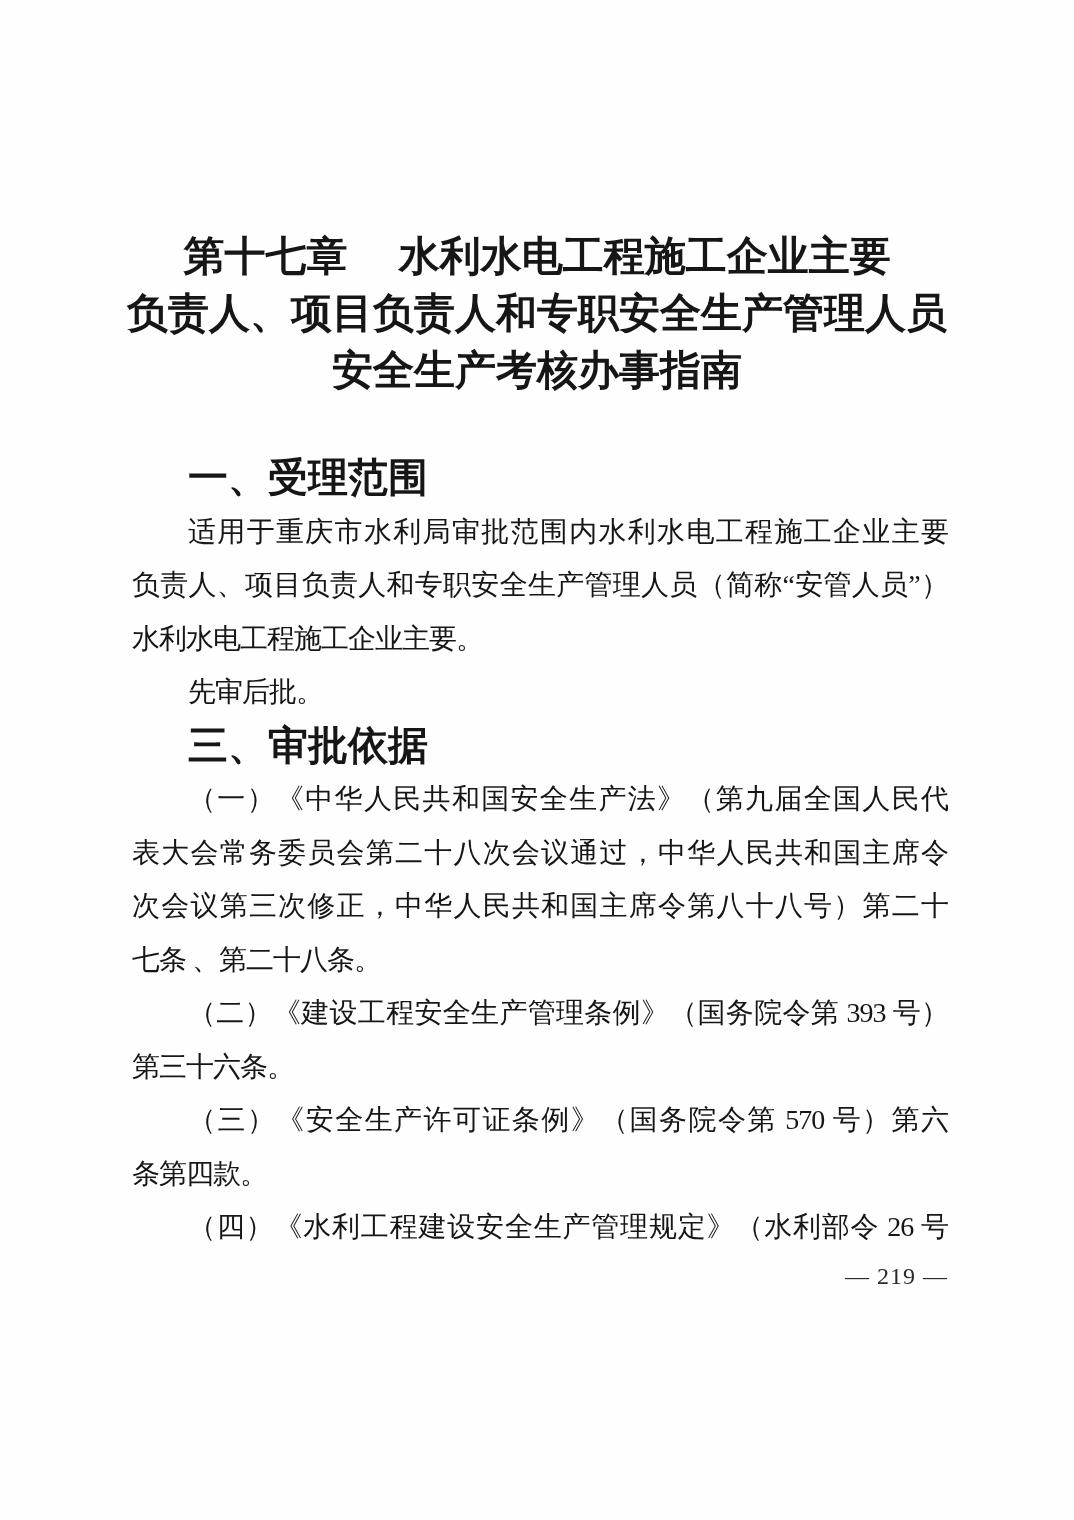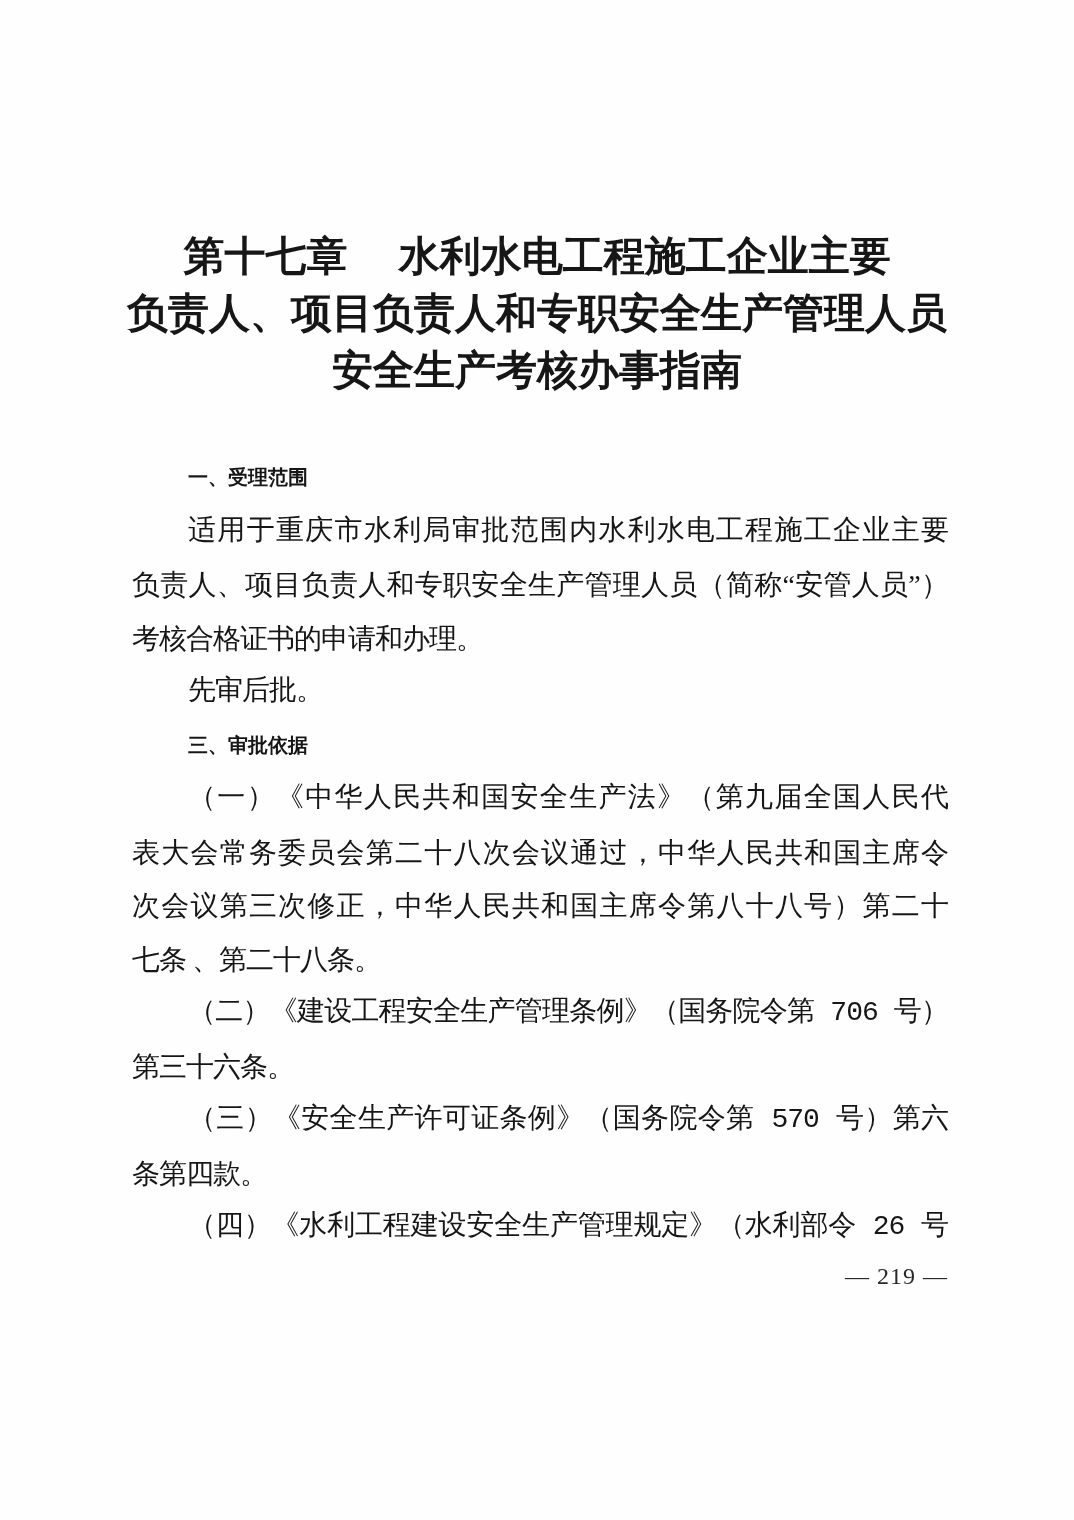--- a/index.html
+++ b/index.html
@@ -27,30 +27,30 @@
     margin-top: 52px;
     padding: 0 126px 0 132px;
     font-family: "Liberation Serif", serif;
     font-size: 28px;
     line-height: 53.5px;
     letter-spacing: -1px;
   }
   .heading {
     font-family: "Liberation Sans", sans-serif;
     font-weight: 700;
-    font-size: 20px;
+    font-size: 40px;
     letter-spacing: 0;
     padding-left: 56px;
   }
   .pline {
     text-align: justify;
     text-align-last: justify;
     text-justify: inter-character;
   }
-  .pline.first { text-indent: 56px; font-family: Liberation Mono, monospace; }
+  .pline.first { text-indent: 56px; }
   .pline.last { text-align-last: left; }
   .page-number {
     margin-top: 5px;
     text-align: right;
     font-family: "Liberation Serif", serif;
     font-size: 24px;
     line-height: 34px;
     letter-spacing: 1px;
     color: #2a2a2a;
   }
@@ -64,34 +64,34 @@
     <div>负责人、项目负责人和专职安全生产管理人员</div>
     <div>安全生产考核办事指南</div>
   </div>
 
   <div class="content">
 
   <div class="heading">一、受理范围</div>
       <div class="paragraph">
         <div class="pline first">适用于重庆市水利局审批范围内水利水电工程施工企业主要</div>
         <div class="pline">负责人、项目负责人和专职安全生产管理人员（简称“安管人员”）</div>
-        <div class="pline last">考核合格证书的申请和办理。</div>
+        <div class="pline last">水利水电工程施工企业主要。</div>
       </div>
       <div class="paragraph">
         <div class="pline first last">先审后批。</div>
       </div>
       <div class="heading">三、审批依据</div>
       <div class="paragraph">
         <div class="pline first">（一）《中华人民共和国安全生产法》（第九届全国人民代</div>
         <div class="pline">表大会常务委员会第二十八次会议通过，中华人民共和国主席令</div>
         <div class="pline">次会议第三次修正，中华人民共和国主席令第八十八号）第二十</div>
         <div class="pline last">七条 、第二十八条。</div>
       </div>
       <div class="paragraph">
-        <div class="pline first">（二）《建设工程安全生产管理条例》（国务院令第 706 号）</div>
+        <div class="pline first">（二）《建设工程安全生产管理条例》（国务院令第 393 号）</div>
         <div class="pline last">第三十六条。</div>
       </div>
       <div class="paragraph">
         <div class="pline first">（三）《安全生产许可证条例》（国务院令第 570 号）第六</div>
         <div class="pline last">条第四款。</div>
       </div>
       <div class="paragraph">
         <div class="pline first">（四）《水利工程建设安全生产管理规定》（水利部令 26 号</div>
       </div>
     </div>

